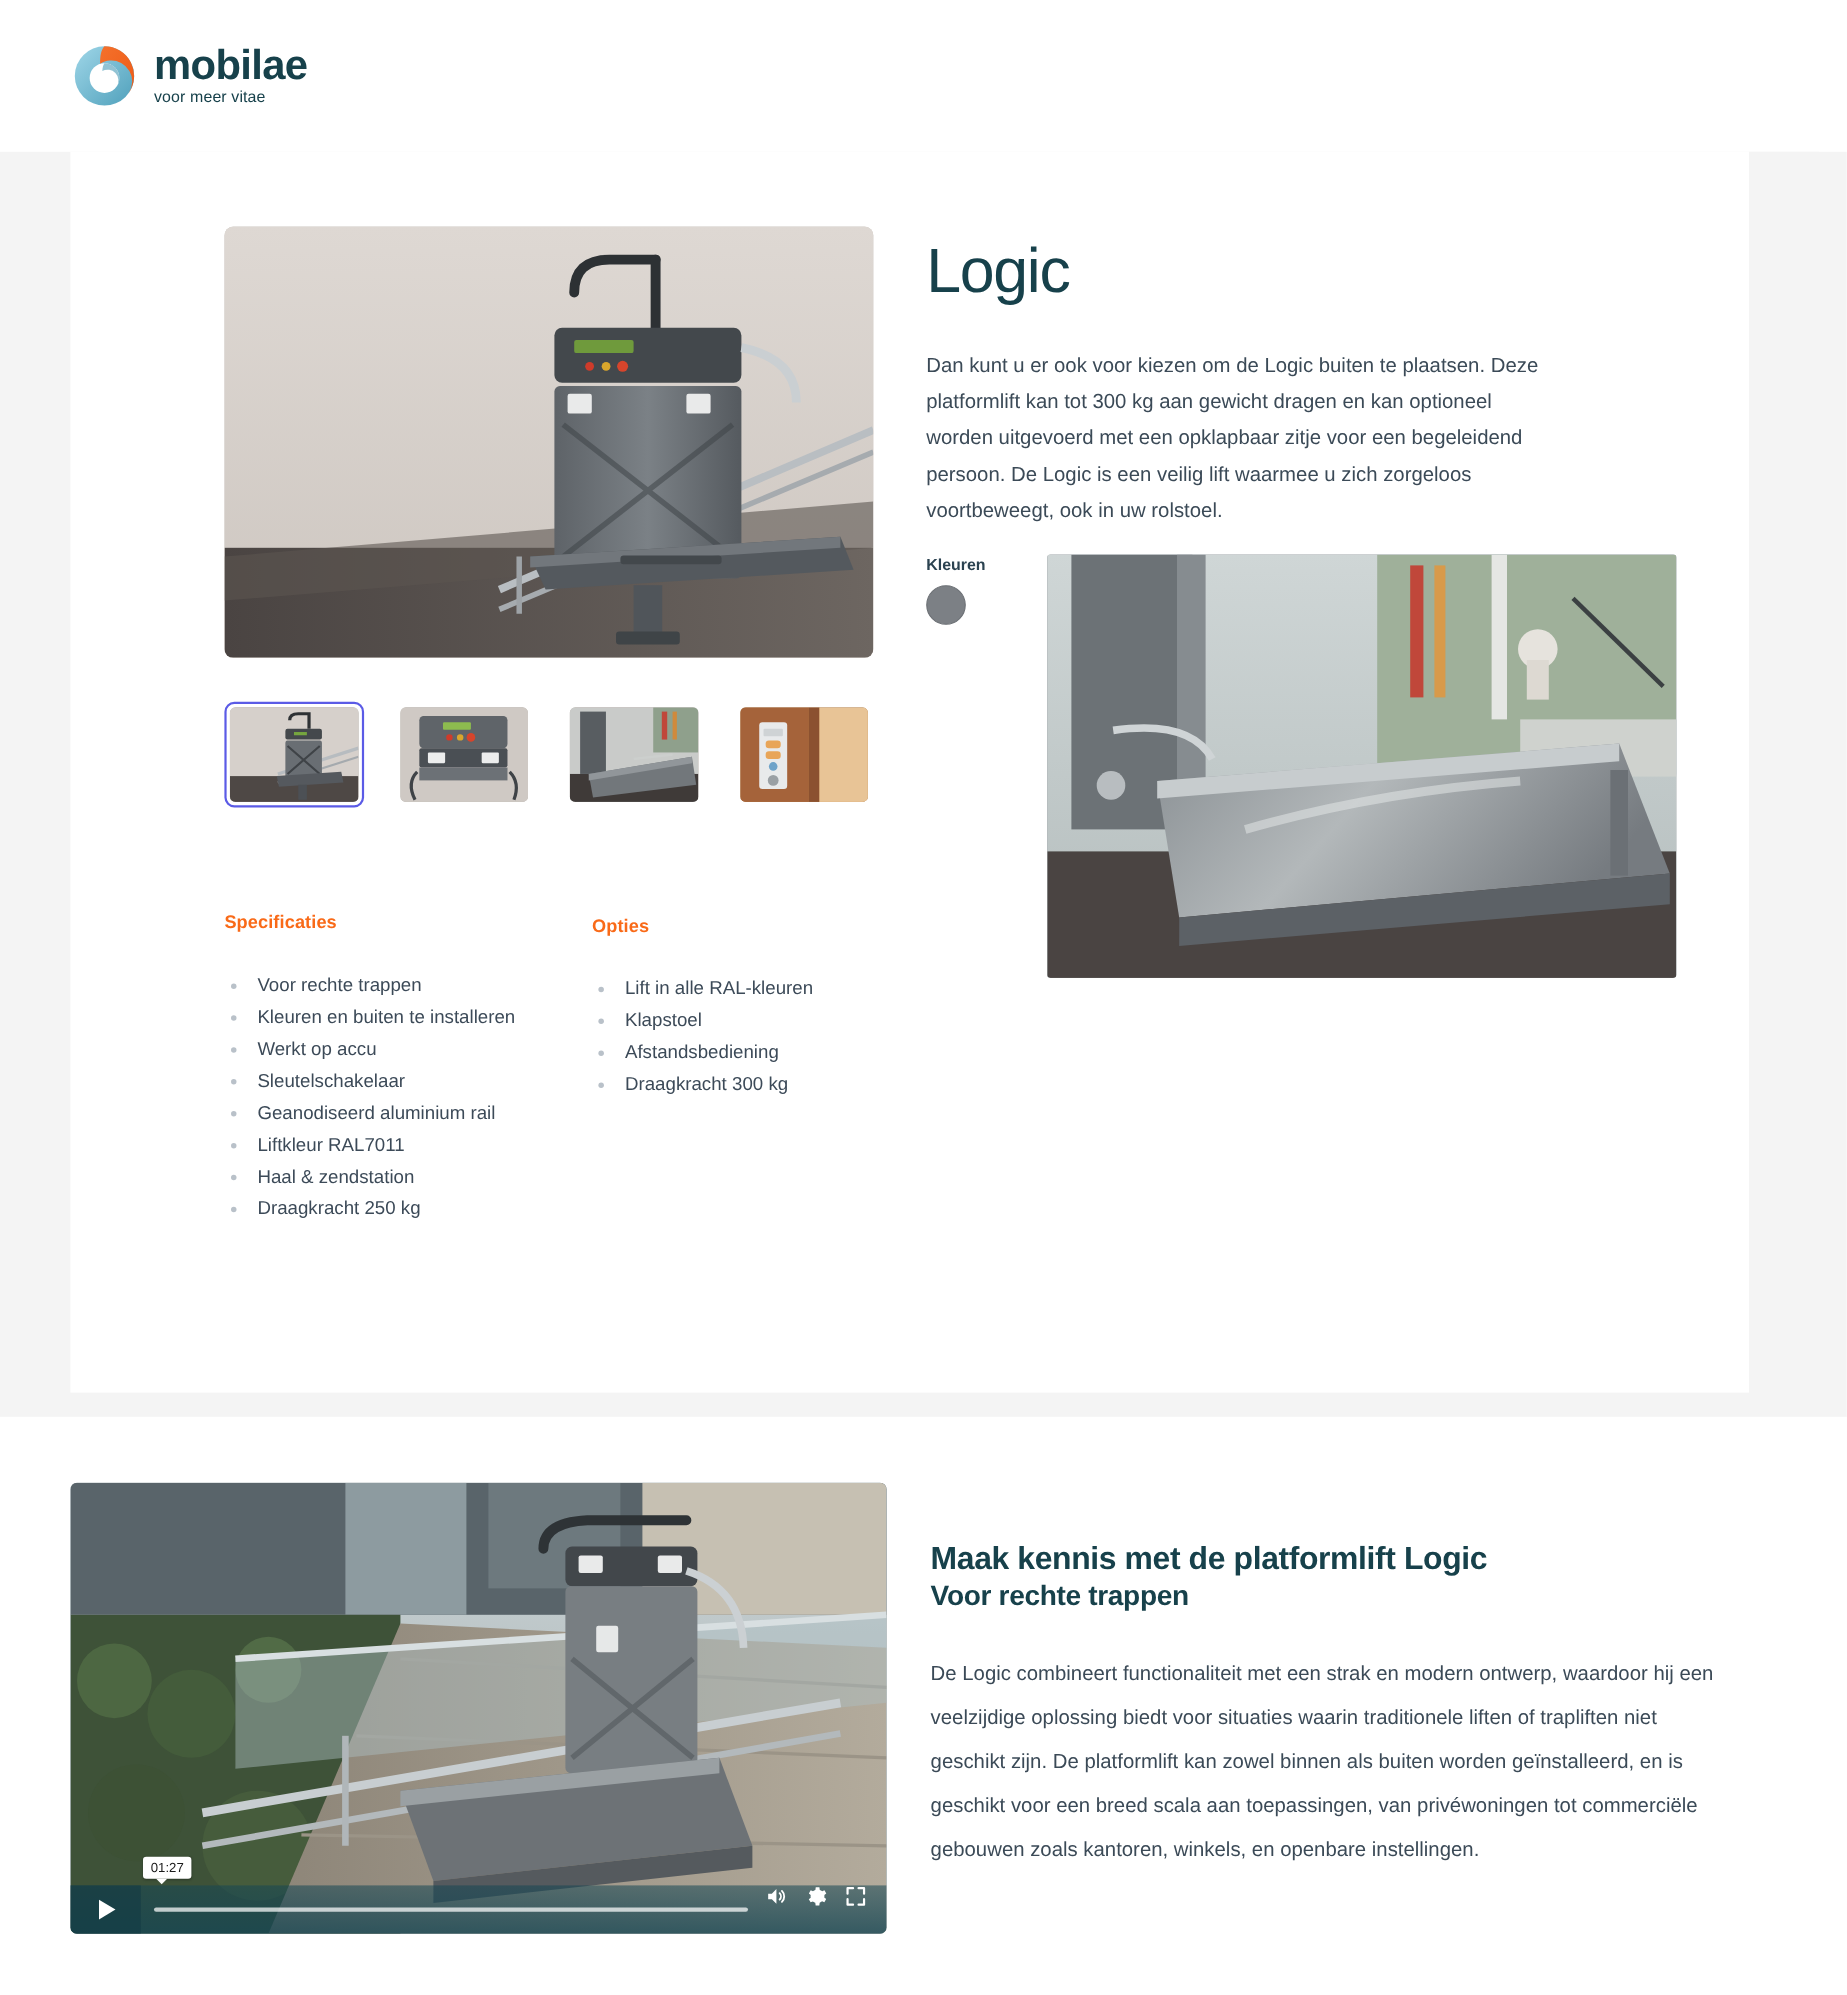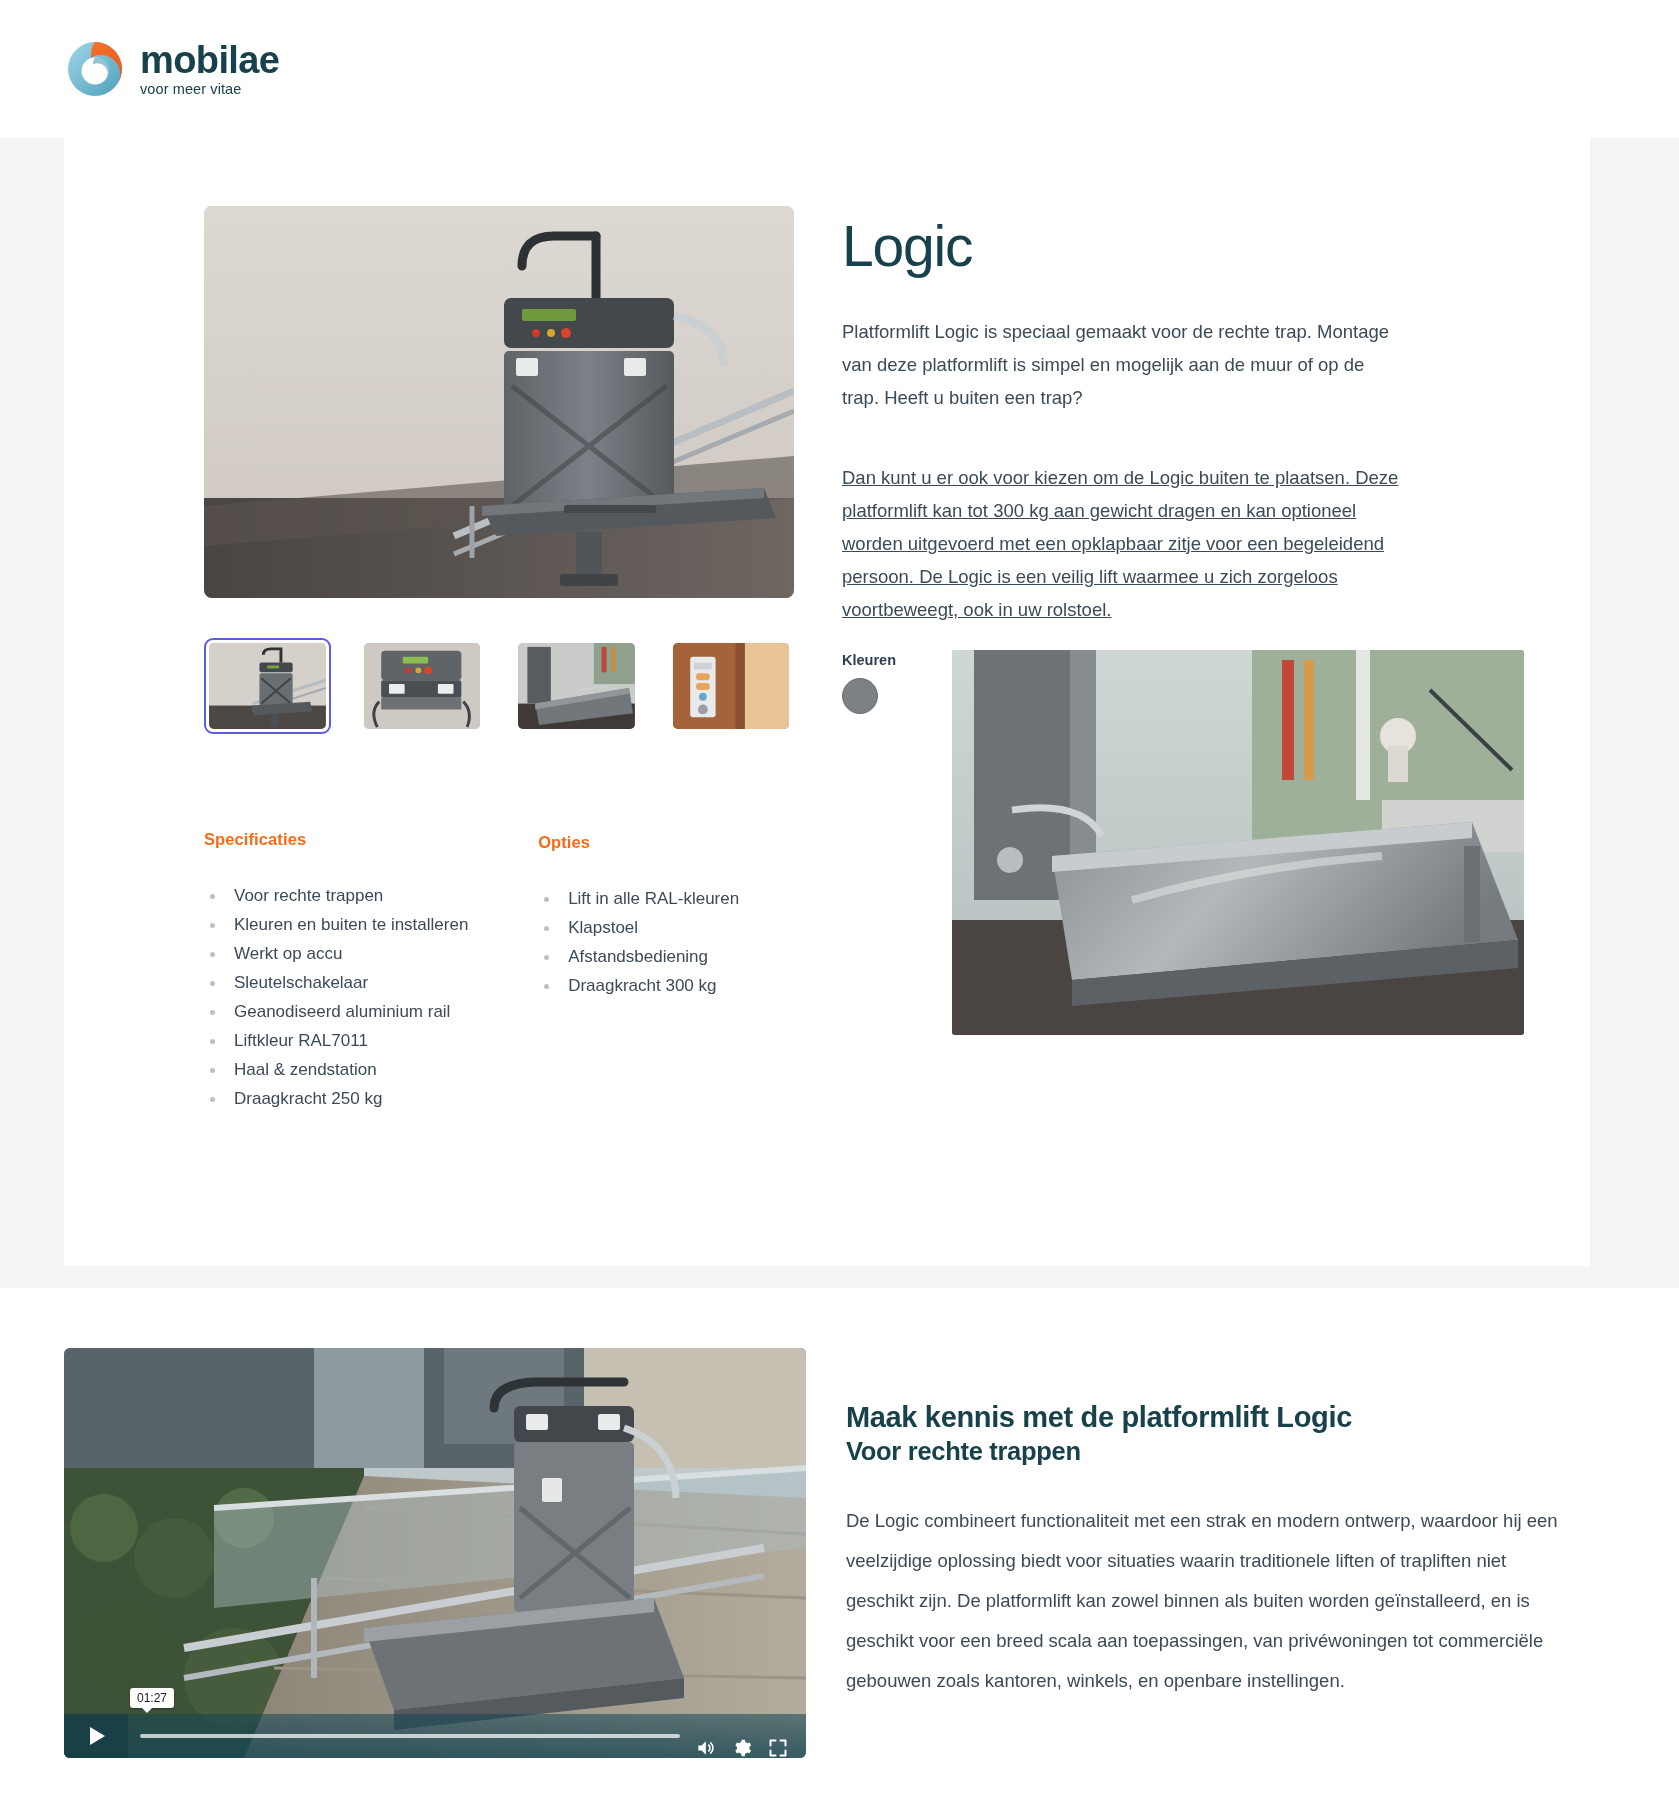--- a/index.html
+++ b/index.html
@@ -213,21 +213,21 @@
     overflow: hidden;
     background: #8d9aa0;
   }
   .video-wrap > svg.poster { display: block; width: 100%; height: 100%; }
 
   .vid-controls {
     position: absolute;
     left: 0; right: 0; bottom: 0;
     height: 44px;
     display: flex;
-    align-items: flex-end;
+    align-items: flex-start;
     background: linear-gradient(180deg, rgba(22,70,83,0.55) 0%, rgba(22,70,83,0.80) 100%);
   }
   .vid-play {
     width: 64px; height: 44px;
     display: flex; align-items: center; justify-content: center;
     background: rgba(16,56,68,0.55);
     cursor: pointer;
   }
   .vid-play .tri {
     width: 0; height: 0;
@@ -478,21 +478,20 @@
                 <li>Afstandsbediening</li>
                 <li>Draagkracht 300 kg</li>
               </ul>
             </div>
           </div>
 
         </div>
 
         <div class="col-right">
           <h1 class="product-title">Logic</h1>
-          <p class="product-p">Platformlift Logic is speciaal gemaakt voor de rechte trap. Montage van deze platformlift is simpel en mogelijk aan de muur of op de trap. Heeft u buiten een trap?</p>
           <p class="product-p">Dan kunt u er ook voor kiezen om de Logic buiten te plaatsen. Deze platformlift kan tot 300 kg aan gewicht dragen en kan optioneel worden uitgevoerd met een opklapbaar zitje voor een begeleidend persoon. De Logic is een veilig lift waarmee u zich zorgeloos voortbeweegt, ook in uw rolstoel.</p>
 
           <div class="colors-row">
             <div class="colors-block">
               <div class="colors-label">Kleuren</div>
               <div class="swatch"></div>
             </div>
             <div class="side-image">
               <svg viewBox="0 0 572 385" preserveAspectRatio="xMidYMid slice">
                 <defs>

